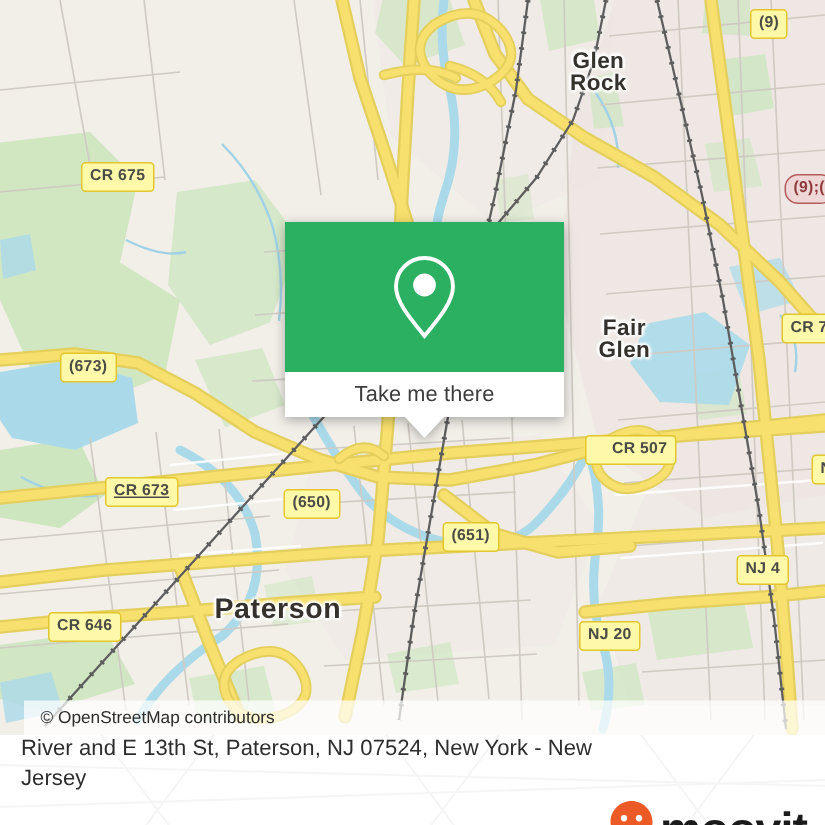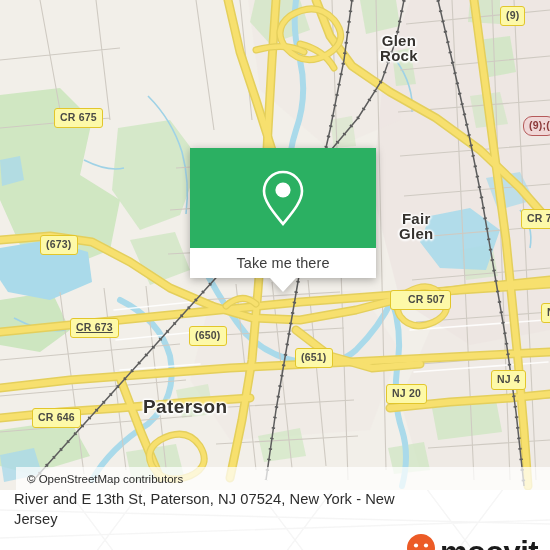--- a/index.html
+++ b/index.html
@@ -309,21 +309,21 @@
     </div>
     <div class="place big" style="left:143px; top:397px;">Paterson</div>
 
     <div class="shield" style="left:54px;  top:108px;">CR 675</div>
     <div class="shield" style="left:40px;  top:235px;">(673)</div>
     <div class="shield" style="left:70px;  top:318px;text-decoration:underline;">CR 673</div>
     <div class="shield" style="left:32px;  top:408px;">CR 646</div>
     <div class="shield" style="left:189px; top:326px;">(650)</div>
     <div class="shield" style="left:295px; top:348px;">(651)</div>
     <div class="shield" style="left:390px; top:290px;padding-left:17px;">CR 507</div>
-    <div class="shield" style="left:386px; top:384px;">NJ 20</div>
+    <div class="shield" style="left:386px; top:414px;">NJ 20</div>
     <div class="shield" style="left:491px; top:370px;">NJ 4</div>
     <div class="shield" style="left:500px; top:6px;">(9)</div>
     <div class="shield" style="left:521px; top:209px;">CR 76</div>
     <div class="shield" style="left:541px; top:303px;">N</div>
     <div class="shield red" style="left:523px; top:116px;">(9);(</div>
 
     <div id="popup">
       <div id="popup-head">
         <svg width="52" height="60" viewBox="0 0 52 60">
           <path d="M26 4 C15.5 4 7 12.5 7 23 C7 34 18 46 26 56 C34 46 45 34 45 23 C45 12.5 36.5 4 26 4 Z" fill="none" stroke="#ffffff" stroke-width="2.6"></path>

